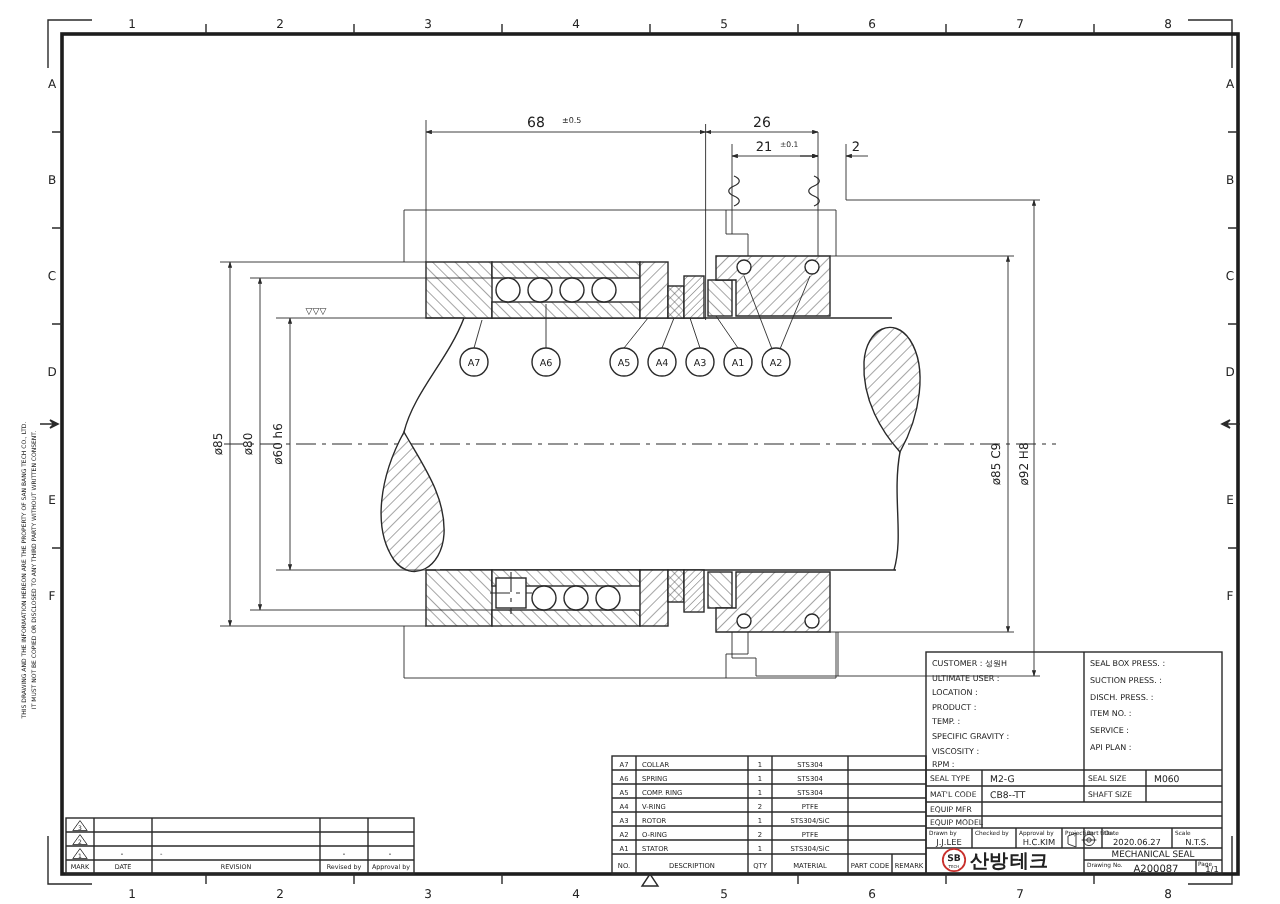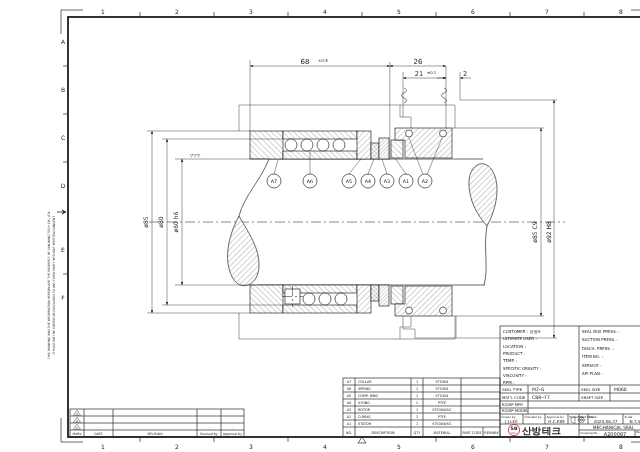--- a/index.html
+++ b/index.html
@@ -1,16 +1,16 @@
 <!DOCTYPE html>
 <html><head>
 <meta charset="utf-8">
 <style>
   html,body{margin:0;padding:0;background:#ffffff;}
-  #sheet{width:520px;height:452px;position:relative;background:#ffffff;padding-left:37px;}
+  #sheet{width:520px;height:452px;position:relative;background:#ffffff;}
   svg{display:block}
   .tx{font-family:"DejaVu Sans","Liberation Sans",sans-serif;fill:#222;}
   .tc{text-anchor:middle;}
   .tl{text-anchor:start;}
   .ln{stroke:#2a2a2a;stroke-width:0.7;fill:none;}
   .lt{stroke:#2a2a2a;stroke-width:0.45;fill:none;}
   .lk{stroke:#1d1d1d;stroke-width:1.8;fill:none;}
   .cl{stroke:#2a2a2a;stroke-width:0.55;fill:none;stroke-dasharray:10 3 2 3;}
   .part{stroke:#2a2a2a;stroke-width:0.7;}
   .wfill{fill:#ffffff;}

